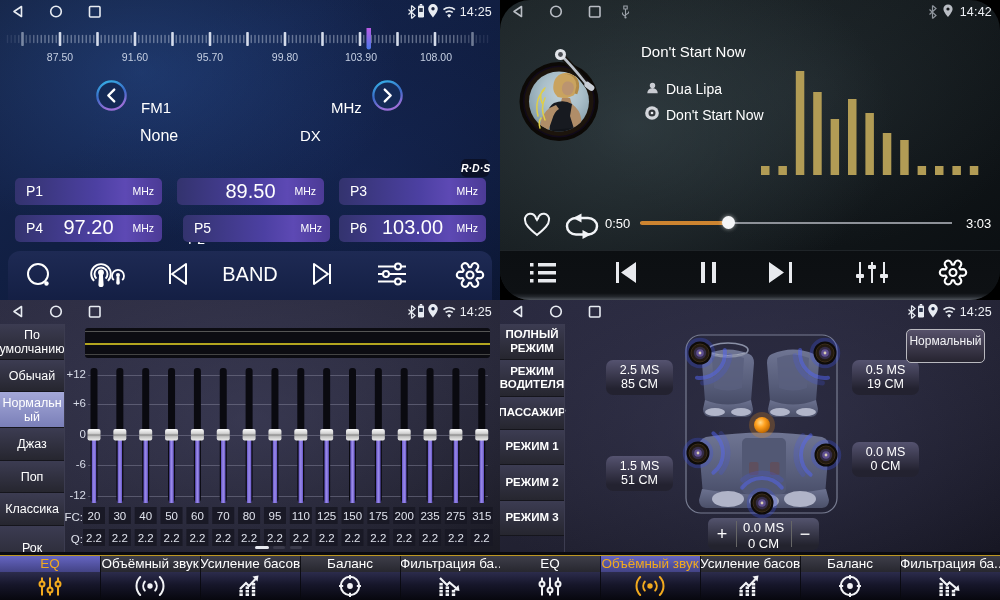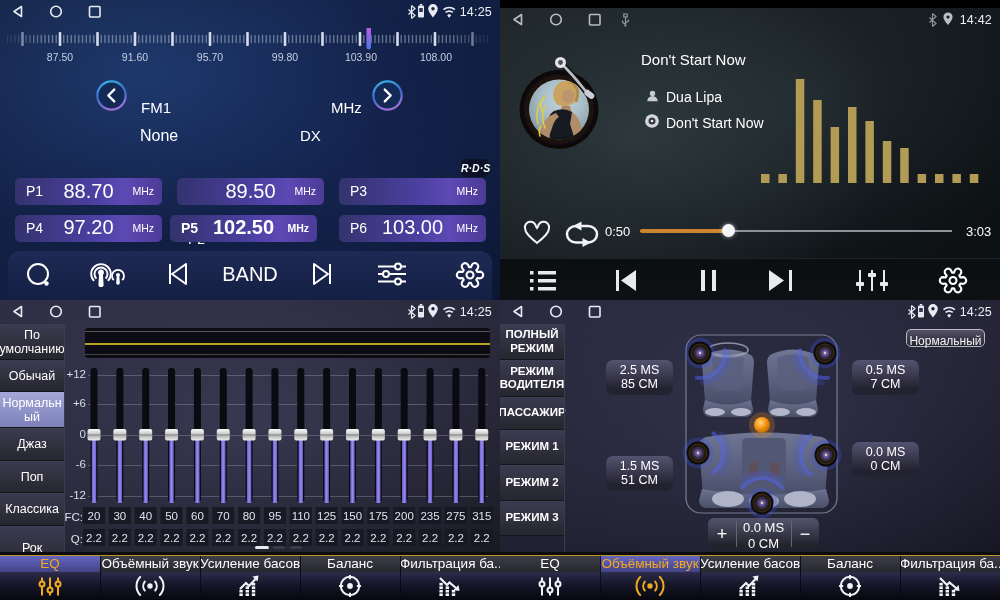--- a/index.html
+++ b/index.html
@@ -2,24 +2,24 @@
 <html><head>
 <meta charset="utf-8">
 <style>
 *{margin:0;padding:0;box-sizing:border-box;}
 html,body{width:1000px;height:600px;overflow:hidden;background:#000;font-family:"Liberation Sans",sans-serif;}
 .quad{position:absolute;width:500px;height:300px;overflow:hidden;}
 #q1{left:0;top:0;background:
  radial-gradient(ellipse 360px 230px at 28% 24%, rgba(48,92,168,0.38), rgba(0,0,0,0) 72%),
  radial-gradient(ellipse 400px 270px at 72% 60%, rgba(34,58,126,0.26), rgba(0,0,0,0) 72%),
  linear-gradient(150deg,#142140 0%,#132248 32%,#0f1c3e 62%,#0a142e 100%);}
-#q2{left:500px;top:8px;background:
+#q2{left:500px;top:0;background:
  radial-gradient(ellipse 360px 260px at 27% 42%, rgba(66,82,88,0.50), rgba(0,0,0,0) 72%),
  radial-gradient(ellipse 320px 220px at 62% 30%, rgba(48,60,66,0.35), rgba(0,0,0,0) 72%),
- linear-gradient(145deg,#1c2326 0%,#151b1e 45%,#0a0e11 100%);}
+ linear-gradient(145deg,#1c2326 0%,#151b1e 45%,#0a0e11 100%); border-radius: 30px;}
 #q3{left:0;top:300px;background:
  radial-gradient(ellipse 430px 250px at 50% 40%, rgba(72,72,104,0.5), rgba(0,0,0,0) 75%),
  linear-gradient(160deg,#2e2e44 0%,#272738 45%,#17171f 100%);}
 #q4{left:500px;top:300px;background:
  radial-gradient(ellipse 420px 260px at 52% 40%, rgba(62,62,92,0.5), rgba(0,0,0,0) 75%),
  linear-gradient(160deg,#2a2a40 0%,#232334 45%,#141420 100%);}
 .sbtime{position:absolute;top:5px;right:8px;color:#eef0f5;font-size:12.5px;letter-spacing:0.2px;}
 .navic{position:absolute;top:0;left:0;}
 svg{display:block;}
 .abs{position:absolute;}
@@ -214,41 +214,39 @@
   </svg>
   <div class="abs w" style="left:141px;top:99px;font-size:15px;">FM1</div>
   <div class="abs w" style="left:331px;top:99px;font-size:15px;">MHz</div>
   <div class="abs w" style="left:140px;top:127px;font-size:16px;">None</div>
   <div class="abs w" style="left:300px;top:127px;font-size:15px;">DX</div>
   <div class="abs" style="left:461px;top:151px;width:28px;height:18px;background:#0a1128;border-radius:5px;color:#fff;font-size:10.5px;font-weight:bold;font-style:italic;text-align:center;line-height:18px;margin-top:8px;">R·D·S</div>
 
   <div id="presets">
       <div class="abs" style="left:15px;top:178px;width:147px;height:27px;border-radius:5px;background:linear-gradient(90deg,#33336e,#4c40a2 55%,#5d49b4 75%,#4c3b96);">
         <span class="abs w" style="left:11px;top:5px;font-size:14px;">P1</span>
-        <span class="abs w" style="left:0;top:1.5px;width:100%;text-align:center;font-size:20px;">88.70</span>
         <span class="abs w" style="right:8px;top:7px;font-size:10.5px;">MHz</span>
       </div>
       <div class="abs" style="left:177px;top:178px;width:147px;height:27px;border-radius:5px;background:linear-gradient(90deg,#33336e,#4c40a2 55%,#5d49b4 75%,#4c3b96);">
         <span class="abs w" style="left:11px;top:5px;font-size:14px;margin-top:48px;">P2</span>
         <span class="abs w" style="left:0;top:1.5px;width:100%;text-align:center;font-size:20px;">89.50</span>
         <span class="abs w" style="right:8px;top:7px;font-size:10.5px;">MHz</span>
       </div>
       <div class="abs" style="left:339px;top:178px;width:147px;height:27px;border-radius:5px;background:linear-gradient(90deg,#33336e,#4c40a2 55%,#5d49b4 75%,#4c3b96);">
         <span class="abs w" style="left:11px;top:5px;font-size:14px;">P3</span>
         <span class="abs w" style="left:0;top:1.5px;width:100%;text-align:left;font-size:12px;margin-top:40px;">90.30</span>
         <span class="abs w" style="right:8px;top:7px;font-size:10.5px;">MHz</span>
       </div>
       <div class="abs" style="left:15px;top:214.5px;width:147px;height:27px;border-radius:5px;background:linear-gradient(90deg,#33336e,#4c40a2 55%,#5d49b4 75%,#4c3b96);">
         <span class="abs w" style="left:11px;top:5px;font-size:14px;">P4</span>
         <span class="abs w" style="left:0;top:1.5px;width:100%;text-align:center;font-size:20px;">97.20</span>
         <span class="abs w" style="right:8px;top:7px;font-size:10.5px;">MHz</span>
       </div>
-      <div class="abs" style="left:170px;top:214.5px;width:147px;height:27px;border-radius:5px;background:linear-gradient(90deg,#33336e,#4c40a2 55%,#5d49b4 75%,#4c3b96);font-weight:bold;">
+      <div class="abs" style="left:183px;top:214.5px;width:147px;height:27px;border-radius:5px;background:linear-gradient(90deg,#33336e,#4c40a2 55%,#5d49b4 75%,#4c3b96);">
         <span class="abs w" style="left:11px;top:5px;font-size:14px;">P5</span>
-        <span class="abs w" style="left:0;top:1.5px;width:100%;text-align:center;font-size:20px;">102.50</span>
         <span class="abs w" style="right:8px;top:7px;font-size:10.5px;">MHz</span>
       </div>
       <div class="abs" style="left:339px;top:214.5px;width:147px;height:27px;border-radius:5px;background:linear-gradient(90deg,#33336e,#4c40a2 55%,#5d49b4 75%,#4c3b96);">
         <span class="abs w" style="left:11px;top:5px;font-size:14px;">P6</span>
         <span class="abs w" style="left:0;top:1.5px;width:100%;text-align:center;font-size:20px;">103.00</span>
         <span class="abs w" style="right:8px;top:7px;font-size:10.5px;">MHz</span>
       </div>
     </div>
 
   <div class="abs" style="left:8px;top:251px;width:484px;height:49px;background:linear-gradient(180deg,#1e2a54,#141f44);border-radius:12px 12px 0 0;"></div>
@@ -693,31 +691,31 @@
       <div class="abs" style="left:0;top:201px;width:64px;height:35px;background:linear-gradient(180deg,#3c3c52,#26262f);border-bottom:1px solid #15151c;display:flex;align-items:center;justify-content:center;text-align:center;color:#fff;font-size:11.5px;font-weight:bold;line-height:13.5px;">РЕЖИМ 3</div>
       <div class="abs" style="left:64px;top:24px;width:1px;height:229px;background:#3c3c50;"></div>
     </div>
   <div id="carzone">
       <div class="abs" style="left:106px;top:60px;width:67px;height:35px;border-radius:7px;background:linear-gradient(180deg,#555370,#232230 82%);text-align:center;color:#fff;">
         <div style="font-size:12.5px;margin-top:3px;">2.5 MS</div>
         <div style="font-size:12.5px;">85 CM</div>
       </div>
       <div class="abs" style="left:352px;top:60px;width:67px;height:35px;border-radius:7px;background:linear-gradient(180deg,#555370,#232230 82%);text-align:center;color:#fff;">
         <div style="font-size:12.5px;margin-top:3px;">0.5 MS</div>
-        <div style="font-size:12.5px;">7 CM</div>
+        <div style="font-size:12.5px;">19 CM</div>
       </div>
       <div class="abs" style="left:106px;top:156px;width:67px;height:35px;border-radius:7px;background:linear-gradient(180deg,#555370,#232230 82%);text-align:center;color:#fff;">
         <div style="font-size:12.5px;margin-top:3px;">1.5 MS</div>
         <div style="font-size:12.5px;">51 CM</div>
       </div>
       <div class="abs" style="left:352px;top:142px;width:67px;height:35px;border-radius:7px;background:linear-gradient(180deg,#555370,#232230 82%);text-align:center;color:#fff;">
         <div style="font-size:12.5px;margin-top:3px;">0.0 MS</div>
         <div style="font-size:12.5px;">0 CM</div>
       </div>
-      <div class="abs" style="left:406px;top:29px;width:79px;height:18px;border-radius:5px;border:1.5px solid #b9b9bf;background:linear-gradient(180deg,#56516a,#262430);color:#f2f2f5;font-size:12px;text-align:center;line-height:23px;box-sizing:border-box;">Нормальный</div>
+      <div class="abs" style="left:406px;top:29px;width:79px;height:34px;border-radius:5px;border:1.5px solid #b9b9bf;background:linear-gradient(180deg,#56516a,#262430);color:#f2f2f5;font-size:12px;text-align:center;line-height:23px;box-sizing:border-box;">Нормальный</div>
       <div class="abs" style="left:208px;top:218px;width:111px;height:32px;border-radius:6px;background:linear-gradient(180deg,#54546e,#23232e 85%);color:#fff;"></div>
       <div class="abs w" style="left:208px;top:218px;width:28px;text-align:center;font-size:18px;line-height:32px;">+</div>
       <div class="abs" style="left:236px;top:221px;width:1px;height:26px;background:#666;"></div>
       <div class="abs w" style="left:236px;top:220px;width:55px;text-align:center;font-size:13px;line-height:16px;">0.0 MS<br>0 CM</div>
       <div class="abs" style="left:291px;top:221px;width:1px;height:26px;background:#666;"></div>
       <div class="abs w" style="left:291px;top:218px;width:28px;text-align:center;font-size:18px;line-height:32px;">−</div>
       <svg class="abs" style="left:0;top:0;" width="500" height="300" viewBox="0 0 500 300">
         <defs>
           <radialGradient id="orange" cx="0.4" cy="0.35" r="0.65">
             <stop offset="0" stop-color="#ffd98a"></stop>

